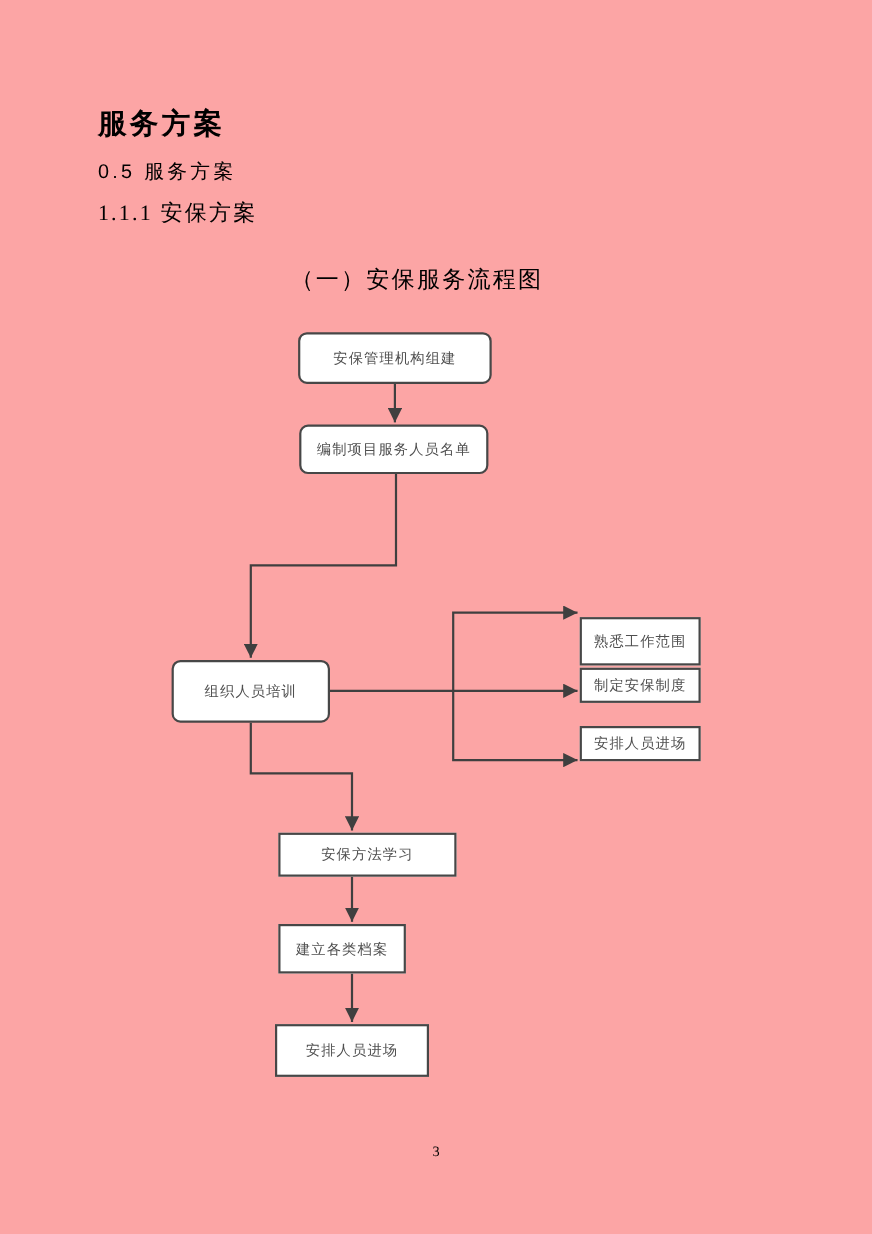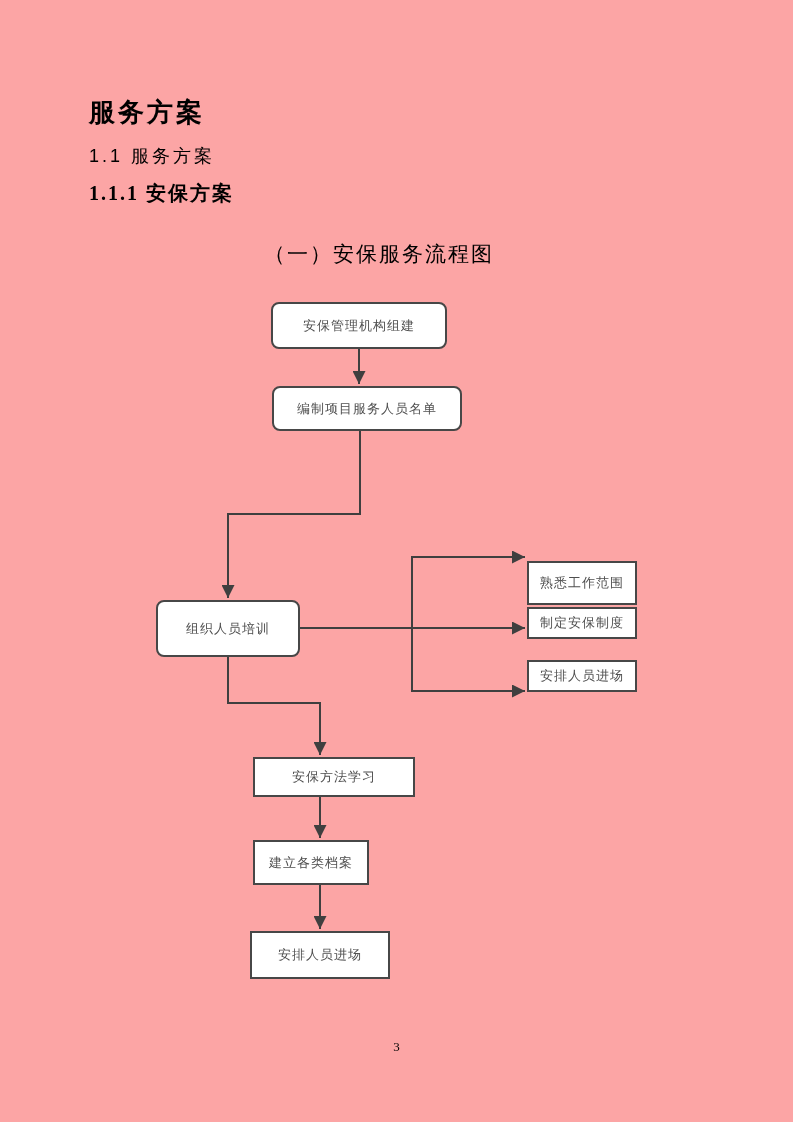--- a/index.html
+++ b/index.html
@@ -26,21 +26,21 @@
     font-size: 18px;
     font-weight: normal;
     color: #000000;
     letter-spacing: 3px;
     font-family: "Liberation Sans", sans-serif;
   }
   .h3 {
     position: absolute;
     left: 89px; top: 180px;
     font-size: 20px;
-    font-weight: bold;
+    font-weight: normal;
     color: #000000;
     letter-spacing: 2px;
     font-family: "Liberation Serif", serif;
   }
   .diagram-title {
     position: absolute;
     left: 264px; top: 240px;
     font-size: 21px;
     color: #000000;
     letter-spacing: 2px;
@@ -75,21 +75,21 @@
     color: #000000;
     font-family: "Liberation Serif", serif;
   }
 </style>
 </head>
 <body>
 
 <div class="page">
 
   <div class="h1">服务方案</div>
-  <div class="h2">1.1 服务方案</div>
+  <div class="h2">0.5 服务方案</div>
   <div class="h3">1.1.1 安保方案</div>
   <div class="diagram-title">（一）安保服务流程图</div>
 
   <svg class="connectors" viewBox="0 0 793 1122" xmlns="http://www.w3.org/2000/svg">
     <defs>
       <marker id="arrow" viewBox="0 0 10 10" refX="10" refY="5" markerWidth="6.5" markerHeight="6.5" orient="auto-start-reverse">
         <path d="M0,0 L10,5 L0,10 Z" fill="#3f3f3f"></path>
       </marker>
     </defs>
     <g stroke="#3f3f3f" stroke-width="2" fill="none">
@@ -101,21 +101,21 @@
       <path d="M228,657 V703 H320 V755" marker-end="url(#arrow)"></path>
       <path d="M320,797 V838" marker-end="url(#arrow)"></path>
       <path d="M320,885 V929" marker-end="url(#arrow)"></path>
     </g>
   </svg>
 
   <div class="node rounded" style="left:271px; top:302px; width:176px; height:47px">
     <span>安保管理机构组建</span>
   </div>
 
-  <div class="node rounded" style="left:272px; top:386px; width:190px; height:45px">
+  <div class="node rounded" style="left:272px; top:386px; width:172px; height:45px">
     <span>编制项目服务人员名单</span>
   </div>
 
   <div class="node rounded" style="left:156px; top:600px; width:144px; height:57px">
     <span>组织人员培训</span>
   </div>
 
   <div class="node" style="left:527px; top:561px; width:110px; height:44px">
     <span>熟悉工作范围</span>
   </div>

